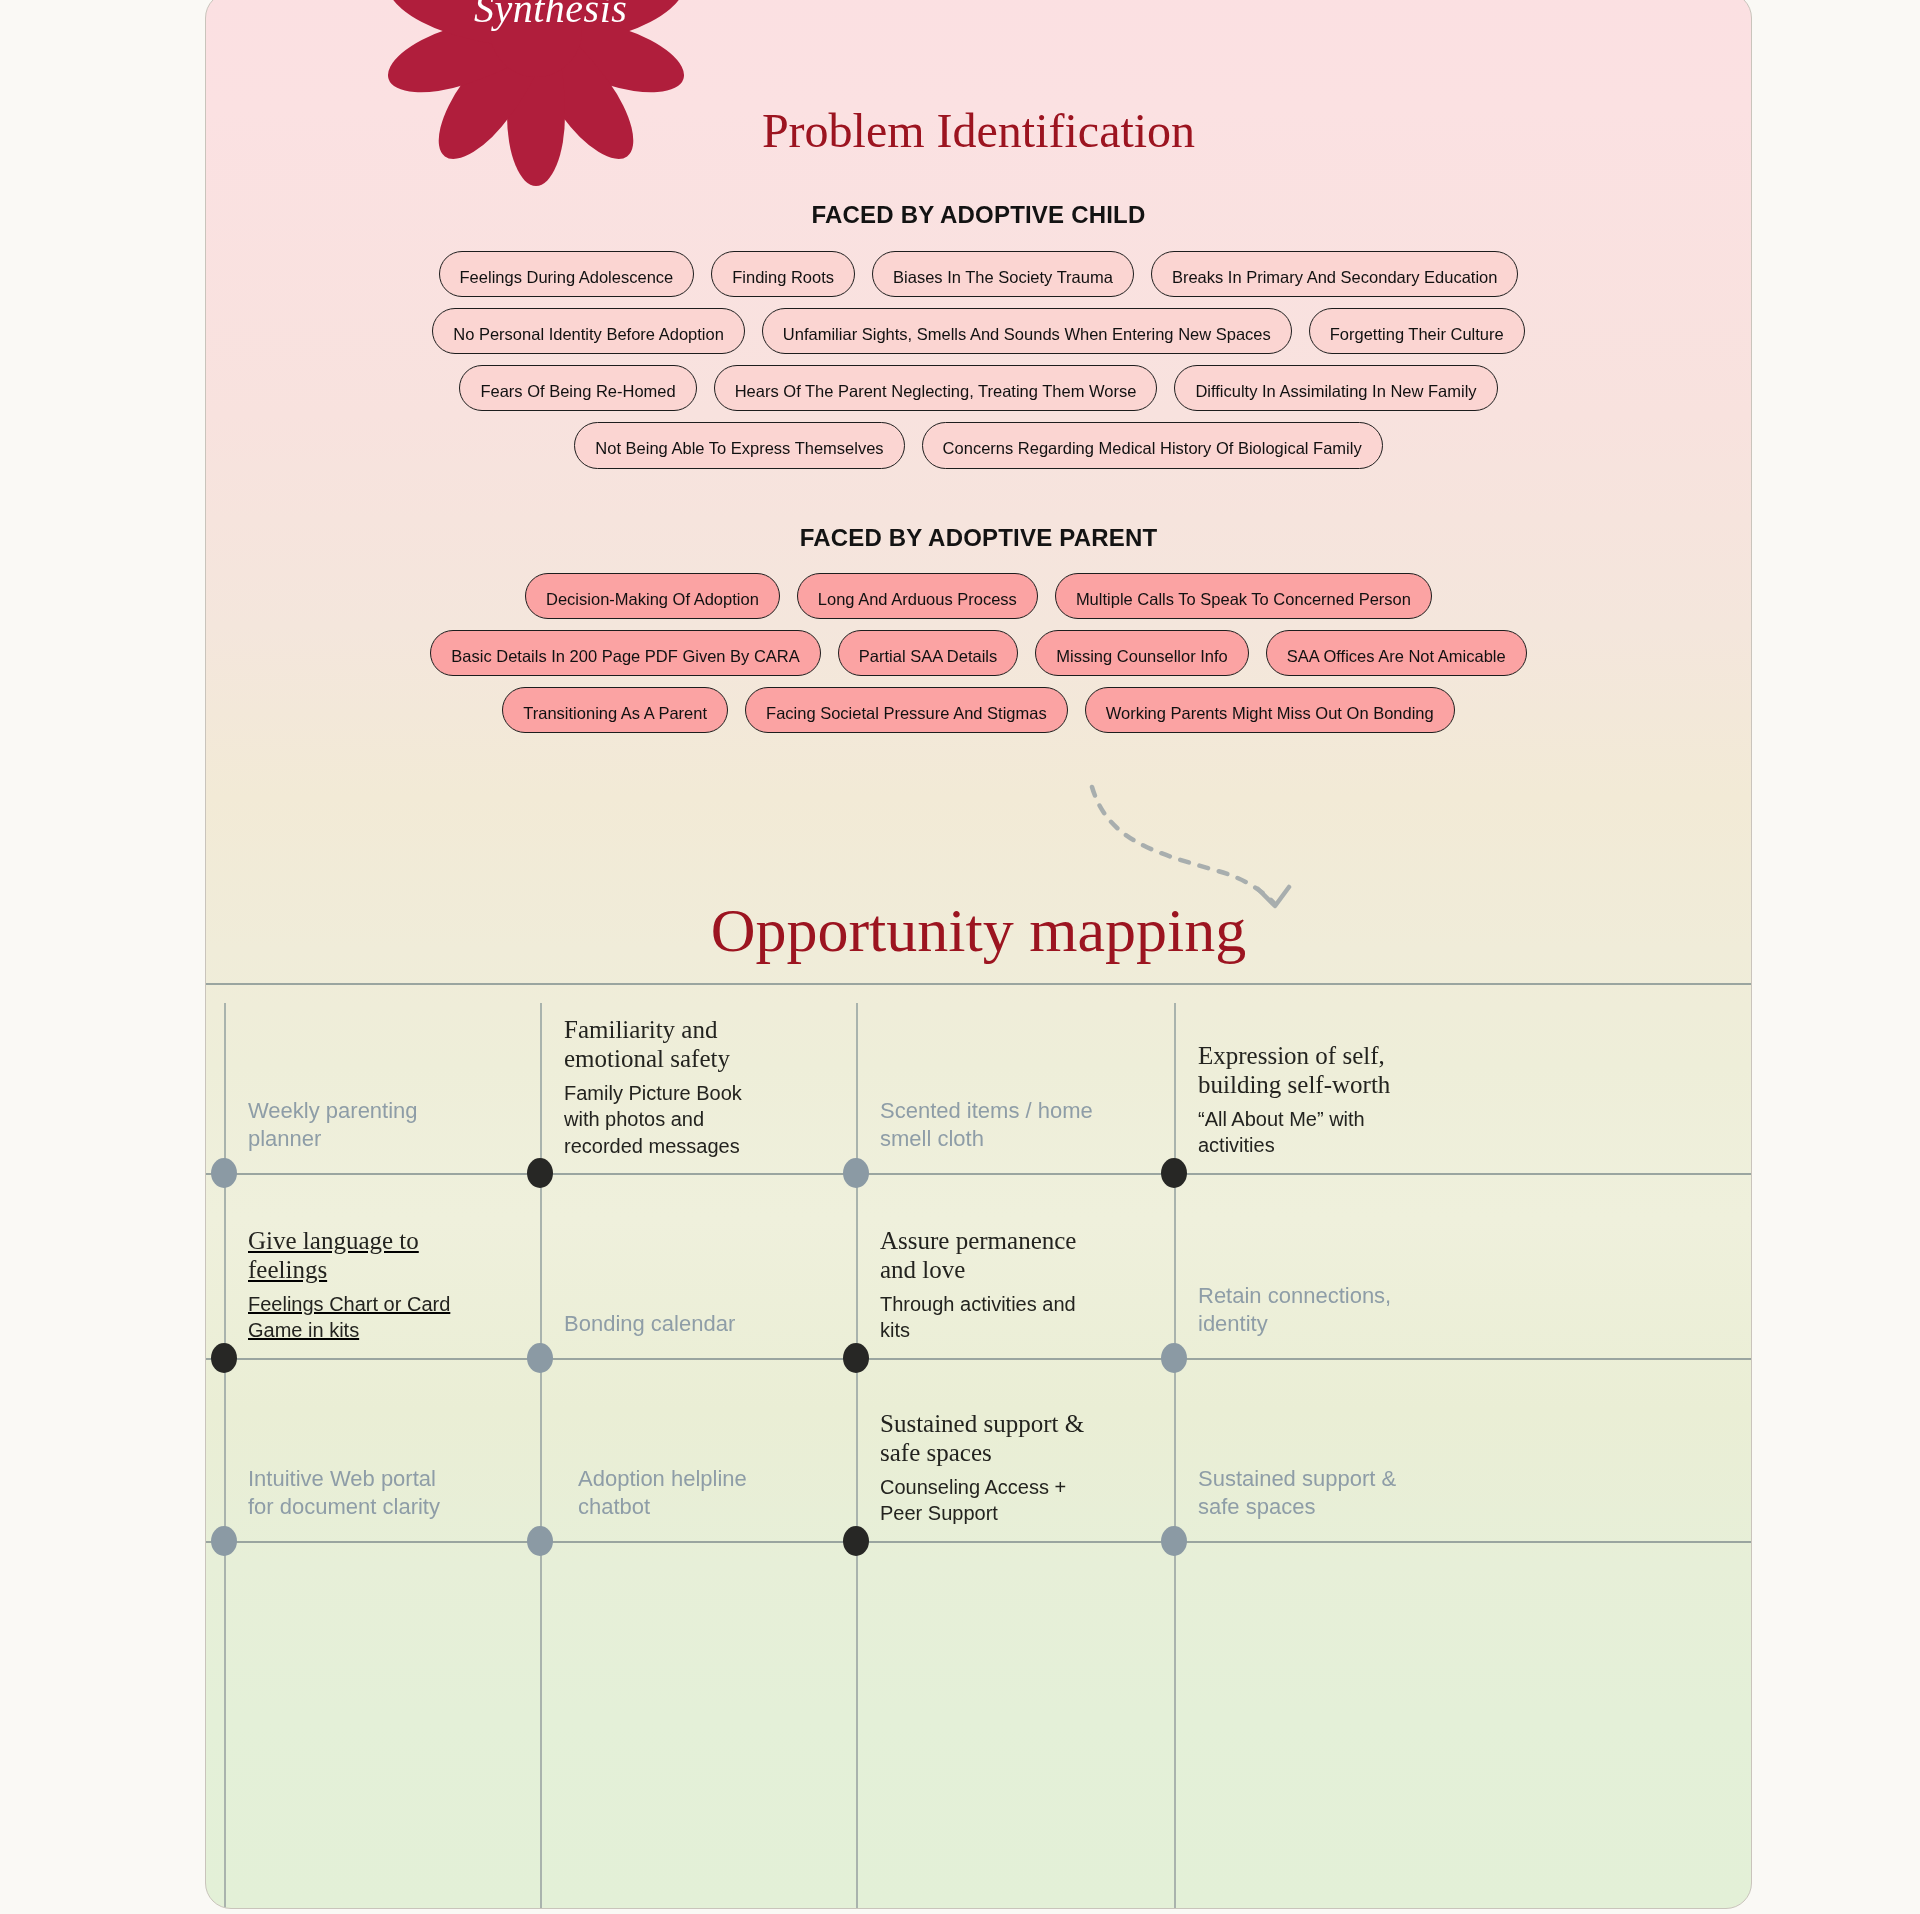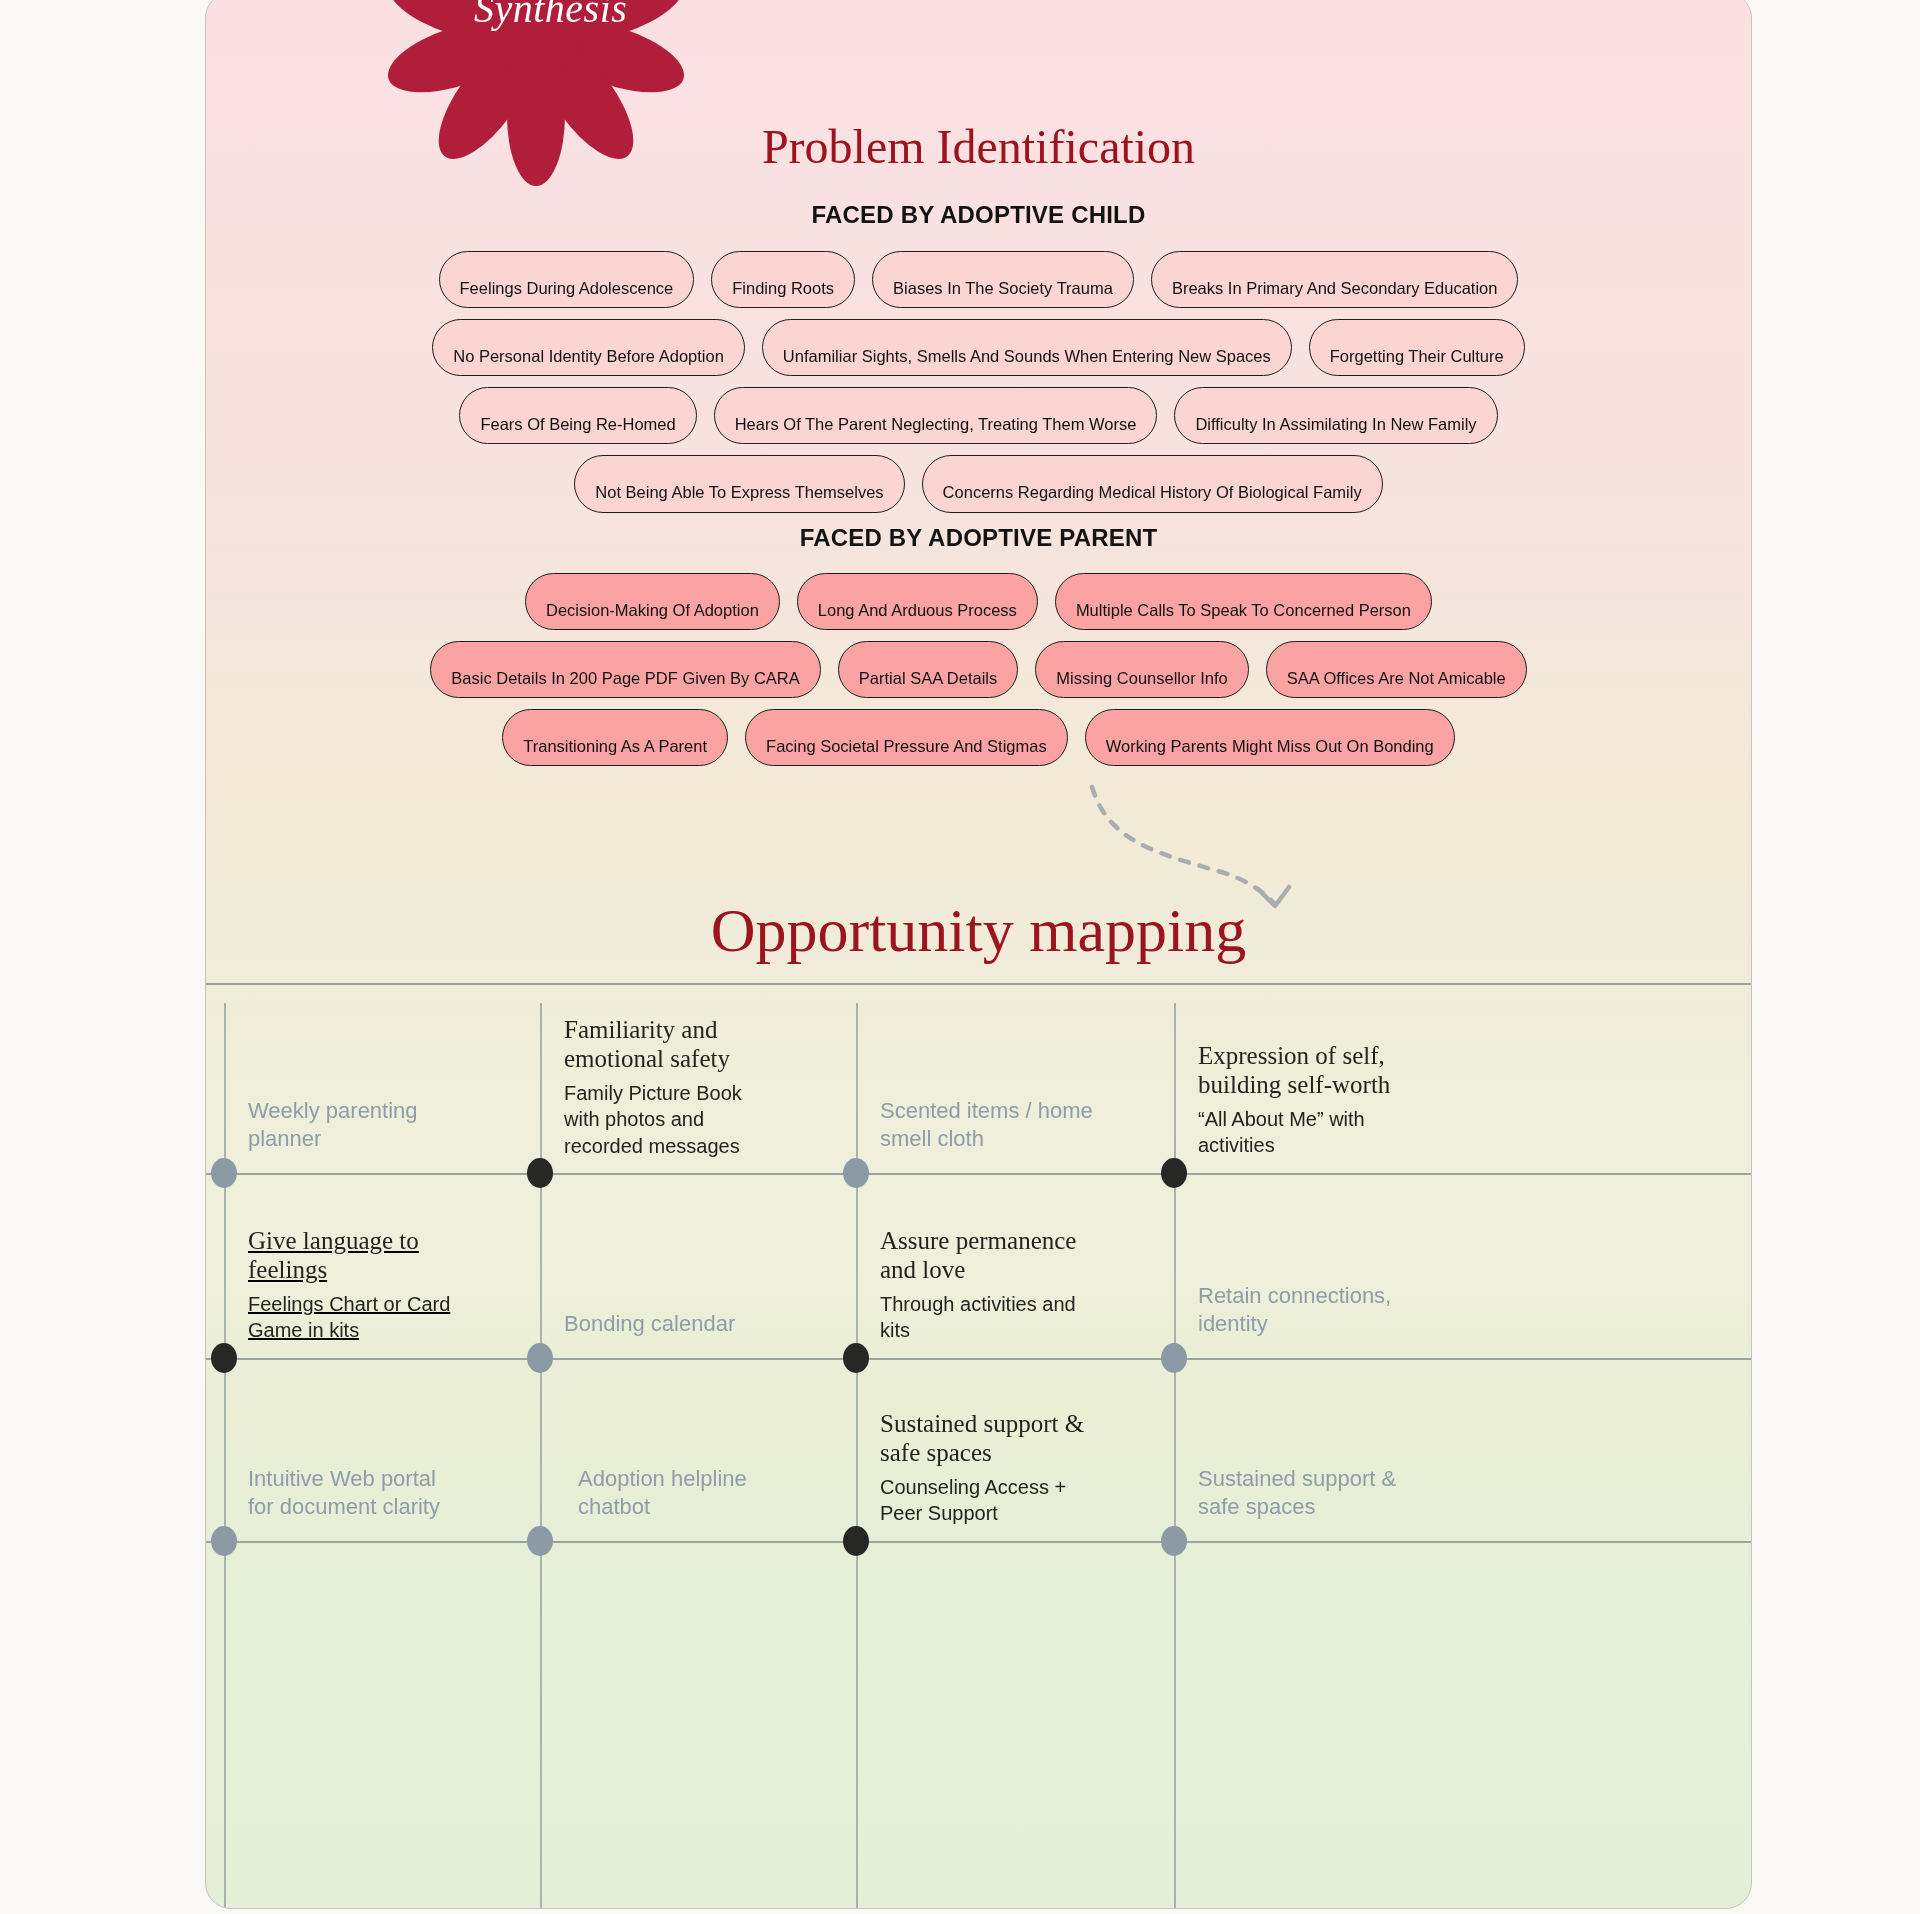--- a/index.html
+++ b/index.html
@@ -61,21 +61,21 @@
     letter-spacing:.5px;
   }
 
   
   .h-title{
     position:absolute; width:100%; text-align:center;
     font-family:"Liberation Serif", serif;
     color:#9c1420;
     font-weight:400;
   }
-  #problem-title{ top:126px; font-size:48px; left:0; }
+  #problem-title{ top:110px; font-size:48px; left:0; }
   #opportunity-title{ top:902px; font-size:62px; left:0; }
 
   .section-label{
     position:absolute; width:100%; text-align:center;
     font-size:24px; font-weight:bold; color:#131313;
     letter-spacing:.2px;
   }
   #label-child{ top:208px; }
   #label-parent{ top:531px; }
 
@@ -83,21 +83,21 @@
   .pill-rows{ position:absolute; left:0; width:100%; }
   #child-rows{ top:258px; }
   #parent-rows{ top:580px; }
   .pill-row{
     display:flex; justify-content:center; align-items:center;
     gap:17px; margin-bottom:11px;
   }
   .pill{
     border:1.6px solid #1d1d1d;
     border-radius:999px;
-    padding:27px 20px 10px;
+    padding:16px 20px 10px;
     font-size:16.5px;
     color:#111;
     line-height:1.1;
     white-space:nowrap;
   }
   .pill.child{ background:#fbd5d2; }
   .pill.parent{ background:#fba3a3; }
 
   
   #flow-arrow{

